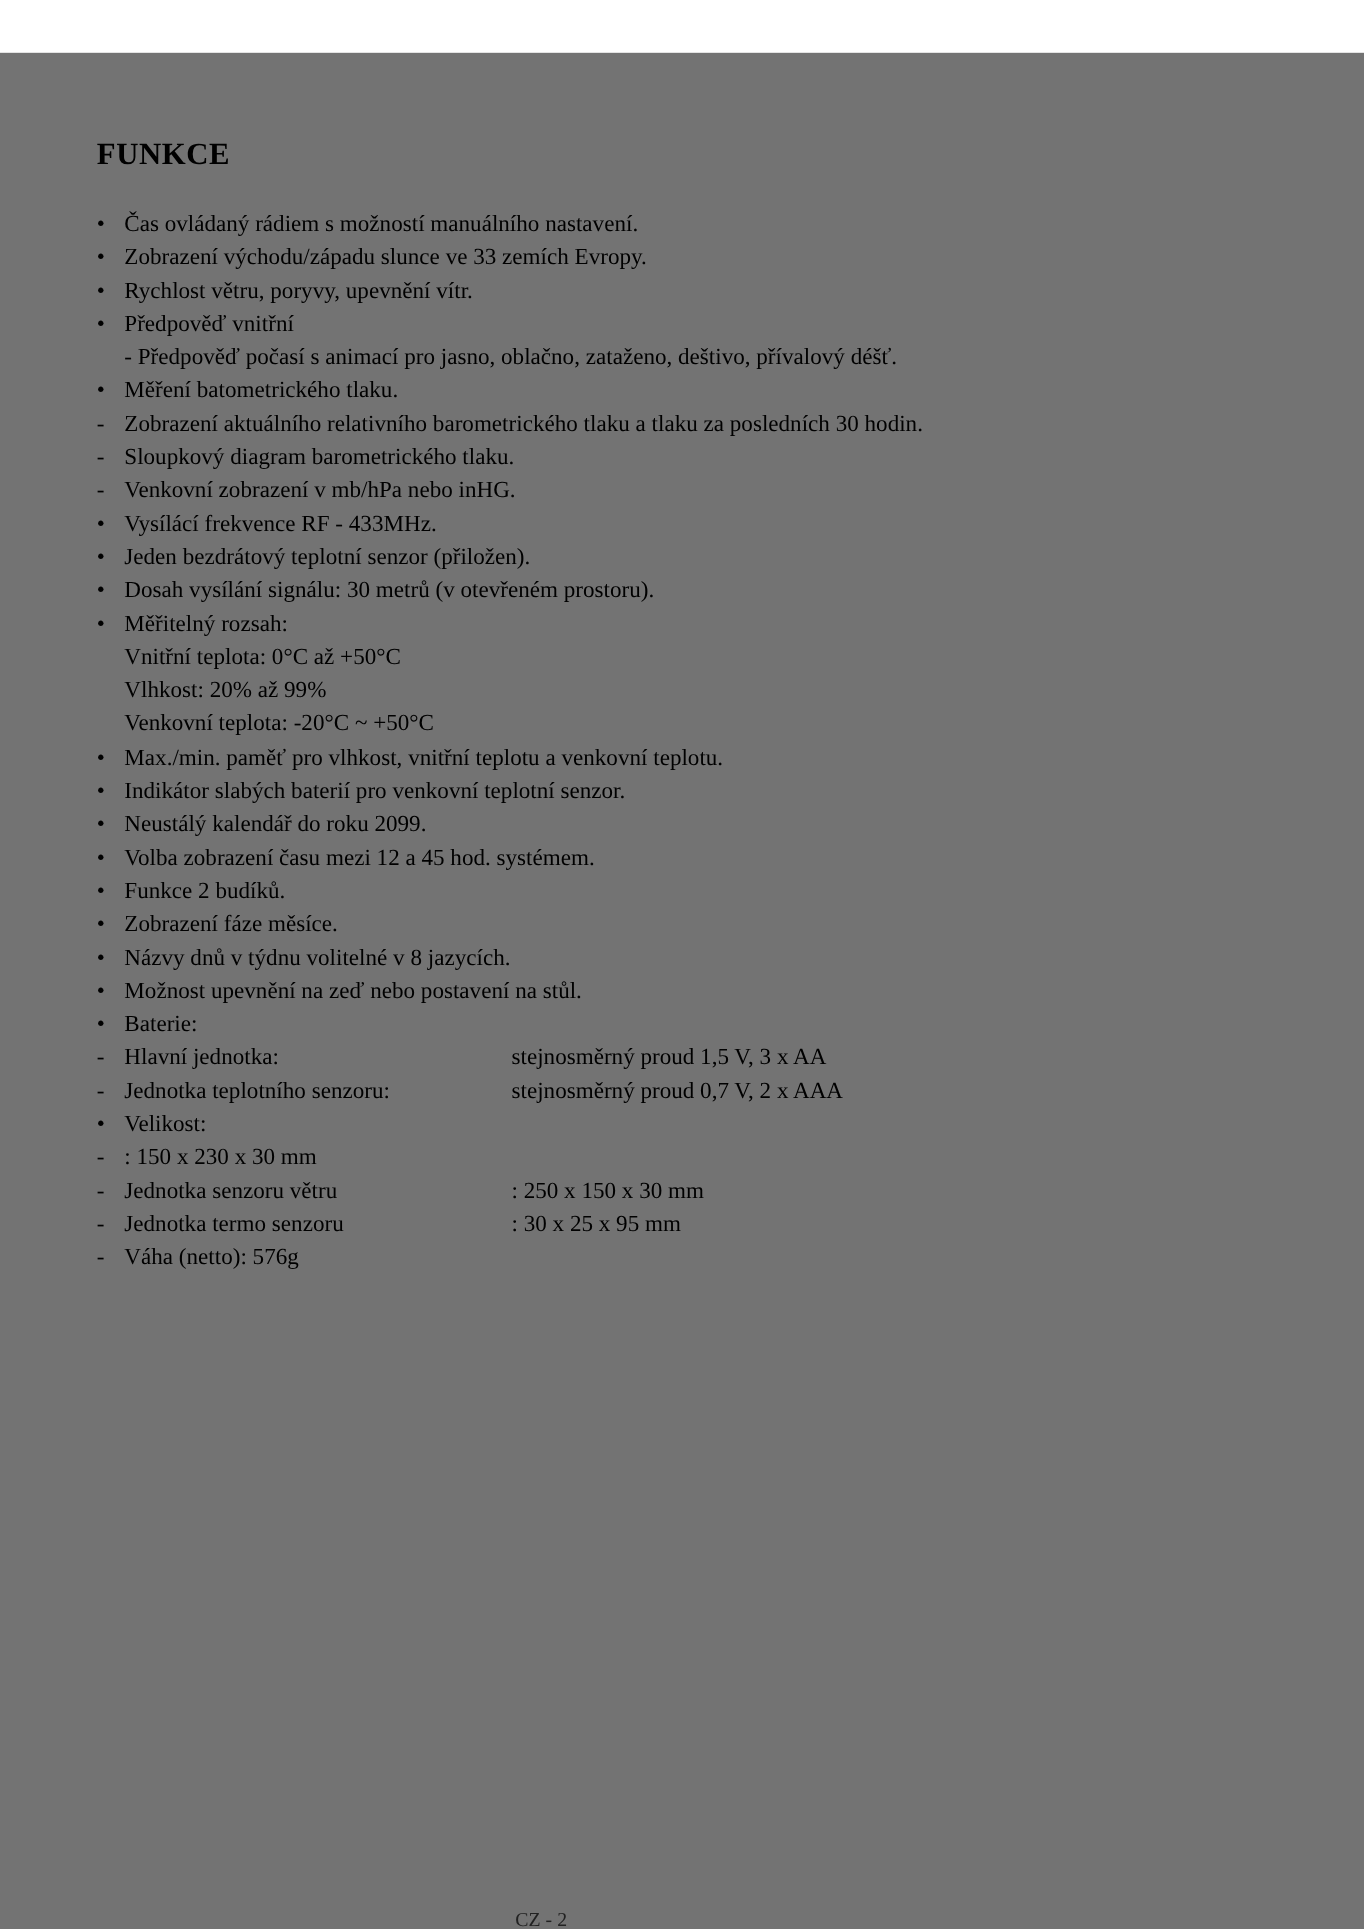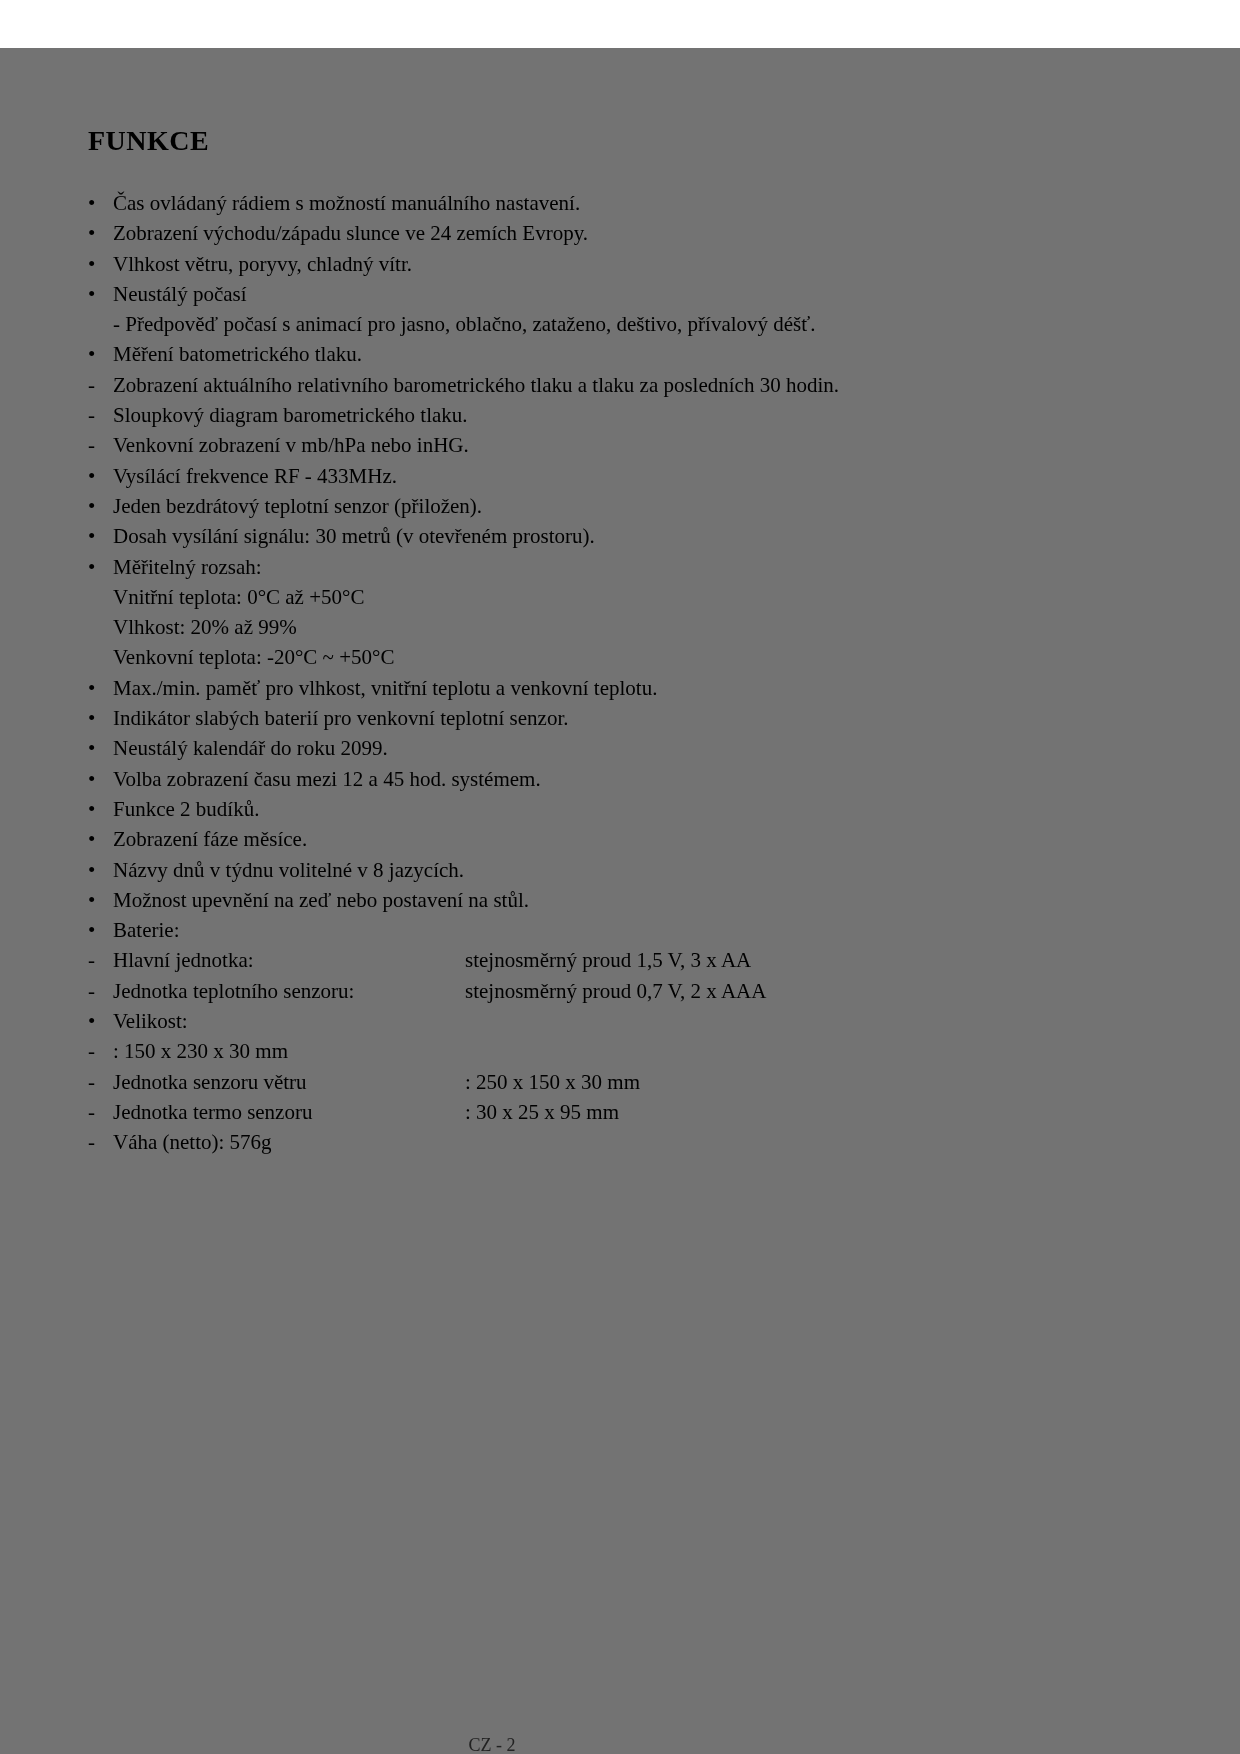--- a/index.html
+++ b/index.html
@@ -76,29 +76,29 @@
 <div class="page">
   <div class="content">
     <h1 class="title">FUNKCE</h1>
     <div class="feature-list" id="feature-list">
         <div class="row">
           <span class="marker">•</span>
           <span class="text">Čas ovládaný rádiem s možností manuálního nastavení.</span>
         </div>
         <div class="row">
           <span class="marker">•</span>
-          <span class="text">Zobrazení východu/západu slunce ve 24 zemích Evropy.</span>
-        </div>
-        <div class="row">
-          <span class="marker">•</span>
-          <span class="text">Vlhkost větru, poryvy, chladný vítr.</span>
-        </div>
-        <div class="row">
-          <span class="marker">•</span>
-          <span class="text">Neustálý počasí</span>
+          <span class="text">Zobrazení východu/západu slunce ve 33 zemích Evropy.</span>
+        </div>
+        <div class="row">
+          <span class="marker">•</span>
+          <span class="text">Rychlost větru, poryvy, upevnění vítr.</span>
+        </div>
+        <div class="row">
+          <span class="marker">•</span>
+          <span class="text">Předpověď vnitřní</span>
         </div>
         <div class="row">
           <span class="marker"></span>
           <span class="text">- Předpověď počasí s animací pro jasno, oblačno, zataženo, deštivo, přívalový déšť.</span>
         </div>
         <div class="row">
           <span class="marker">•</span>
           <span class="text">Měření batometrického tlaku.</span>
         </div>
         <div class="row">

